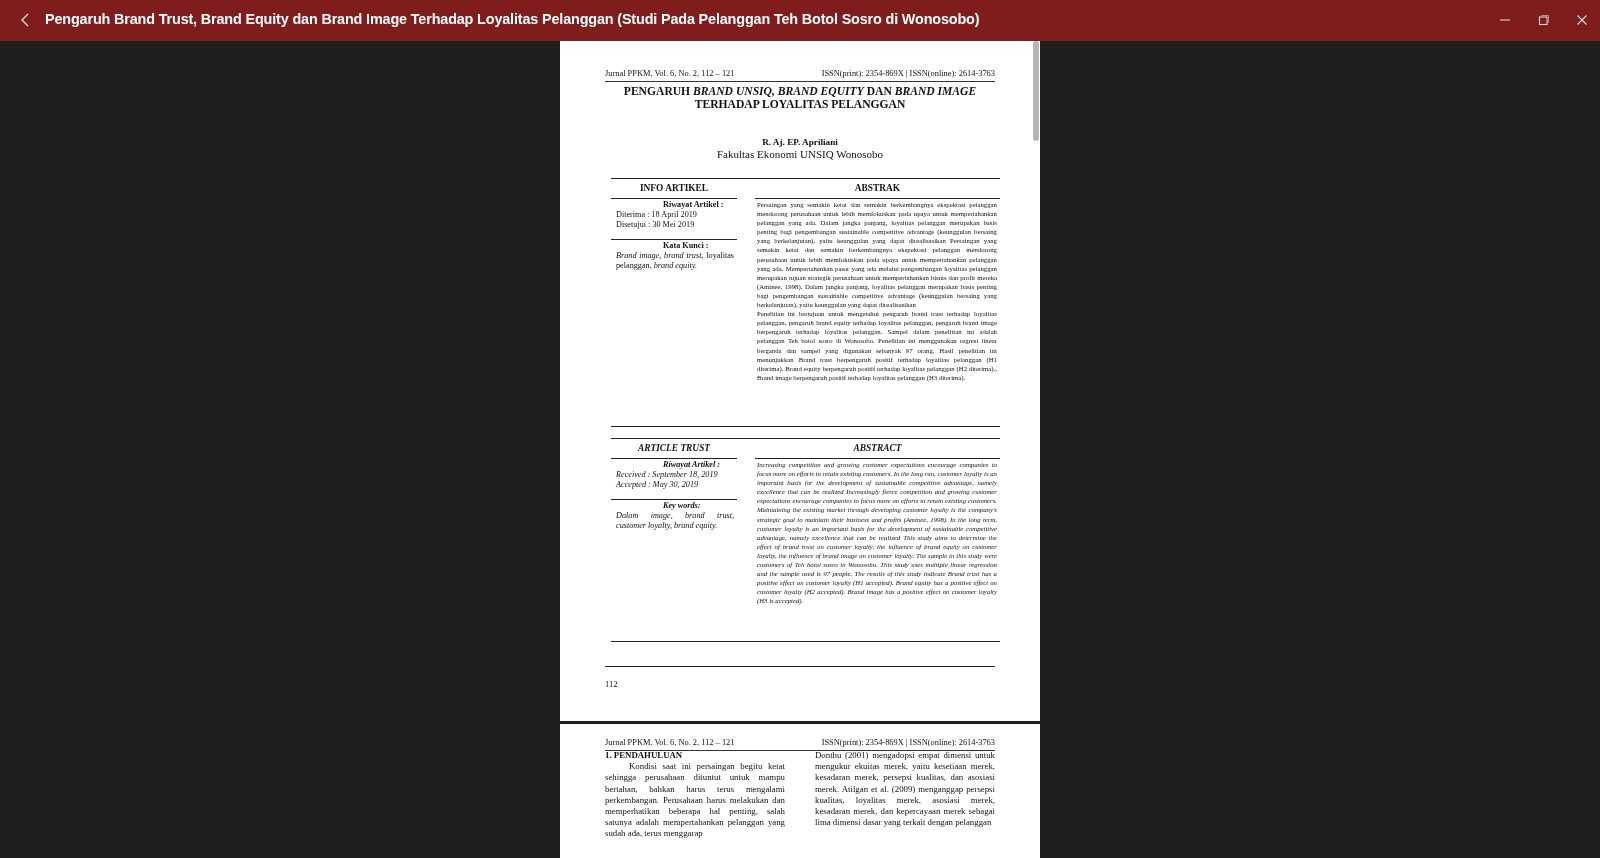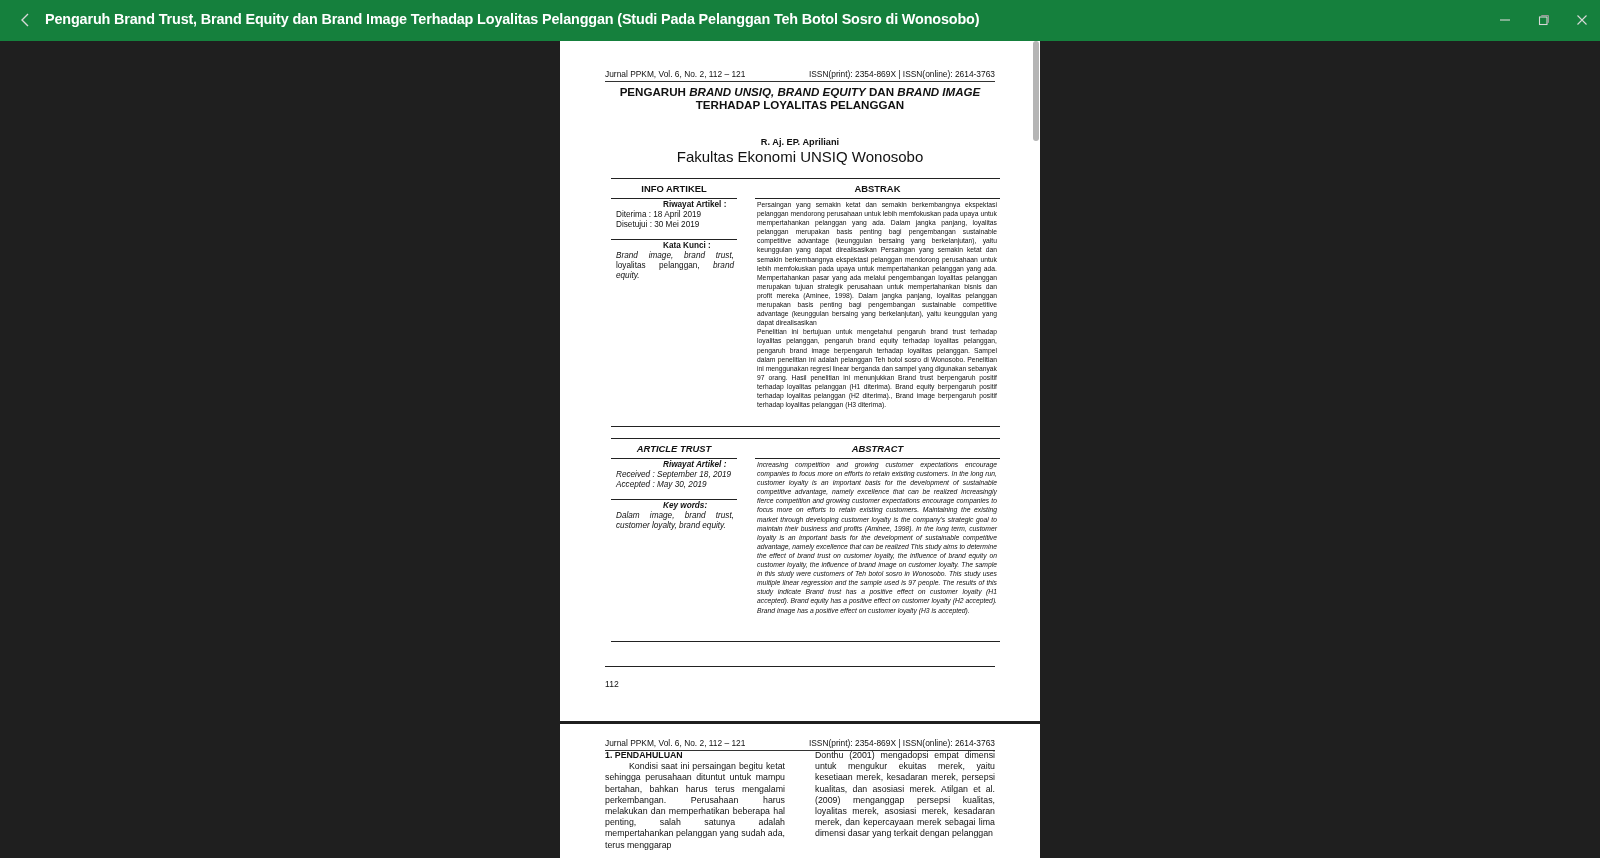--- a/index.html
+++ b/index.html
@@ -1,38 +1,38 @@
 <!DOCTYPE html>
 <html><head>
 <meta charset="utf-8">
 <style>
   * { box-sizing: border-box; margin: 0; padding: 0; }
   html, body { width: 1600px; height: 858px; overflow: hidden; background: #1f1f1f; }
   body { font-family: "Liberation Sans", sans-serif; position: relative; }
 
-  .titlebar { position: absolute; left: 0; top: 0; width: 1600px; height: 41px; background: #15803d; display: flex; align-items: center; }
+  .titlebar { position: absolute; left: 0; top: 0; width: 1600px; height: 41px; background: #7f1d1d; display: flex; align-items: center; }
   .back-btn { position: absolute; left: 14px; top: 8px; width: 24px; height: 24px; display: flex; align-items: center; justify-content: center; cursor: pointer; }
   .title { position: absolute; left: 45px; top: 11px; color: #ffffff; font-size: 14.4px; font-weight: bold; letter-spacing: -0.15px; white-space: nowrap; }
   .win-btn { position: absolute; top: 6px; width: 28px; height: 28px; display: flex; align-items: center; justify-content: center; cursor: pointer; }
 
   .viewer { position: absolute; left: 0; top: 41px; width: 1600px; height: 817px; background: #1f1f1f; overflow: hidden; }
 
-  .page { position: absolute; left: 560px; width: 480px; background: #ffffff; color: #111; font-family: Liberation Sans, sans-serif; }
+  .page { position: absolute; left: 560px; width: 480px; background: #ffffff; color: #111; font-family: Liberation Serif, serif; }
   .page1 { top: 0; height: 680px; }
   .page2 { top: 683px; height: 200px; }
 
   .scrollbar { position: absolute; left: 1033px; top: 0; width: 6px; height: 100px; background: #b5b5b5; border-radius: 3px; cursor: pointer; }
 
   .runhead { position: absolute; left: 45px; width: 390px; height: 13px; font-size: 8.4px; border-bottom: 1px solid #333; }
   .runhead .l { position: absolute; left: 0; top: 0; }
   .runhead .r { position: absolute; right: 0; top: 0; }
 
   .ptitle { position: absolute; left: 20px; width: 440px; top: 44px; text-align: center; font-weight: bold; font-size: 11.6px; line-height: 13.4px; }
   .author { position: absolute; left: 0; width: 480px; top: 96px; text-align: center; font-weight: bold; font-size: 9.2px; }
-  .affil { position: absolute; left: 0; width: 480px; top: 107px; text-align: center; font-size: 15px; }
+  .affil { position: absolute; left: 0; width: 480px; top: 107px; text-align: center; font-size: 11px; }
 
   .hr { position: absolute; height: 0; border-top: 1px solid #222; }
   .hr2 { border-top: 1.6px solid #222; }
 
   .sec-head { position: absolute; font-weight: bold; font-size: 9.4px; text-align: center; }
   .it { font-style: italic; }
 
   .left-block { position: absolute; left: 56px; width: 118px; font-size: 8.2px; line-height: 10px; }
   .left-block .b { font-weight: bold; padding-left: 47px; }
   .kw { text-align: justify; }

